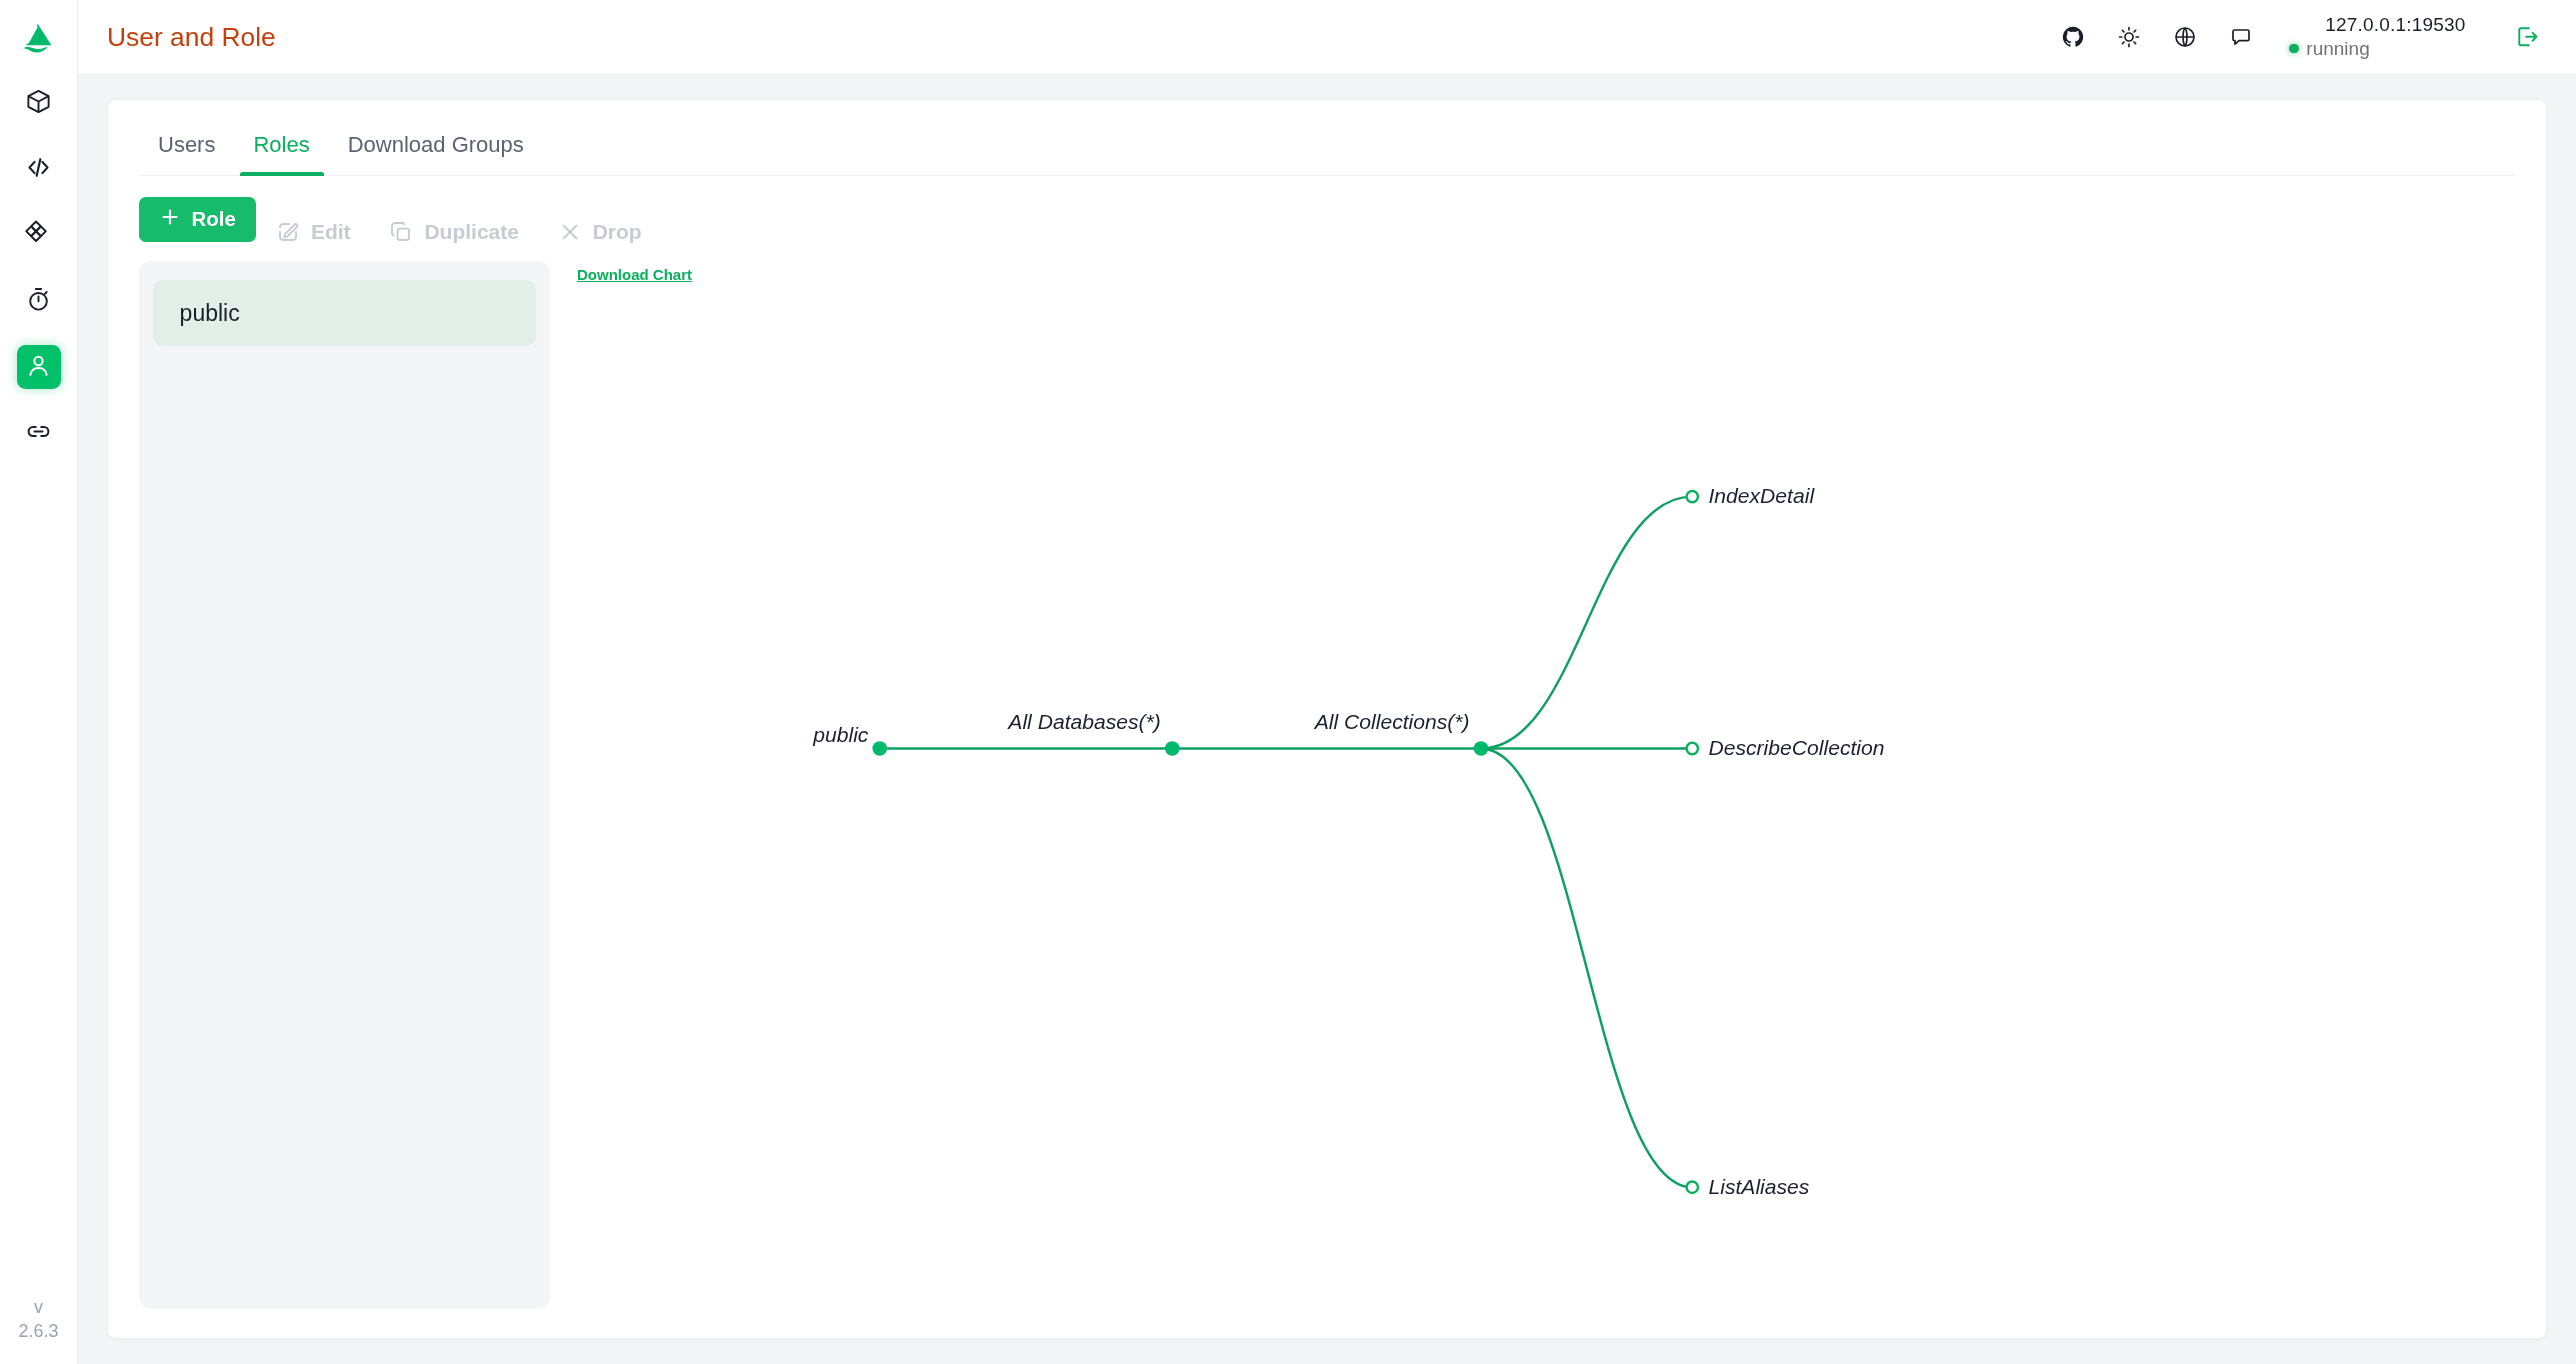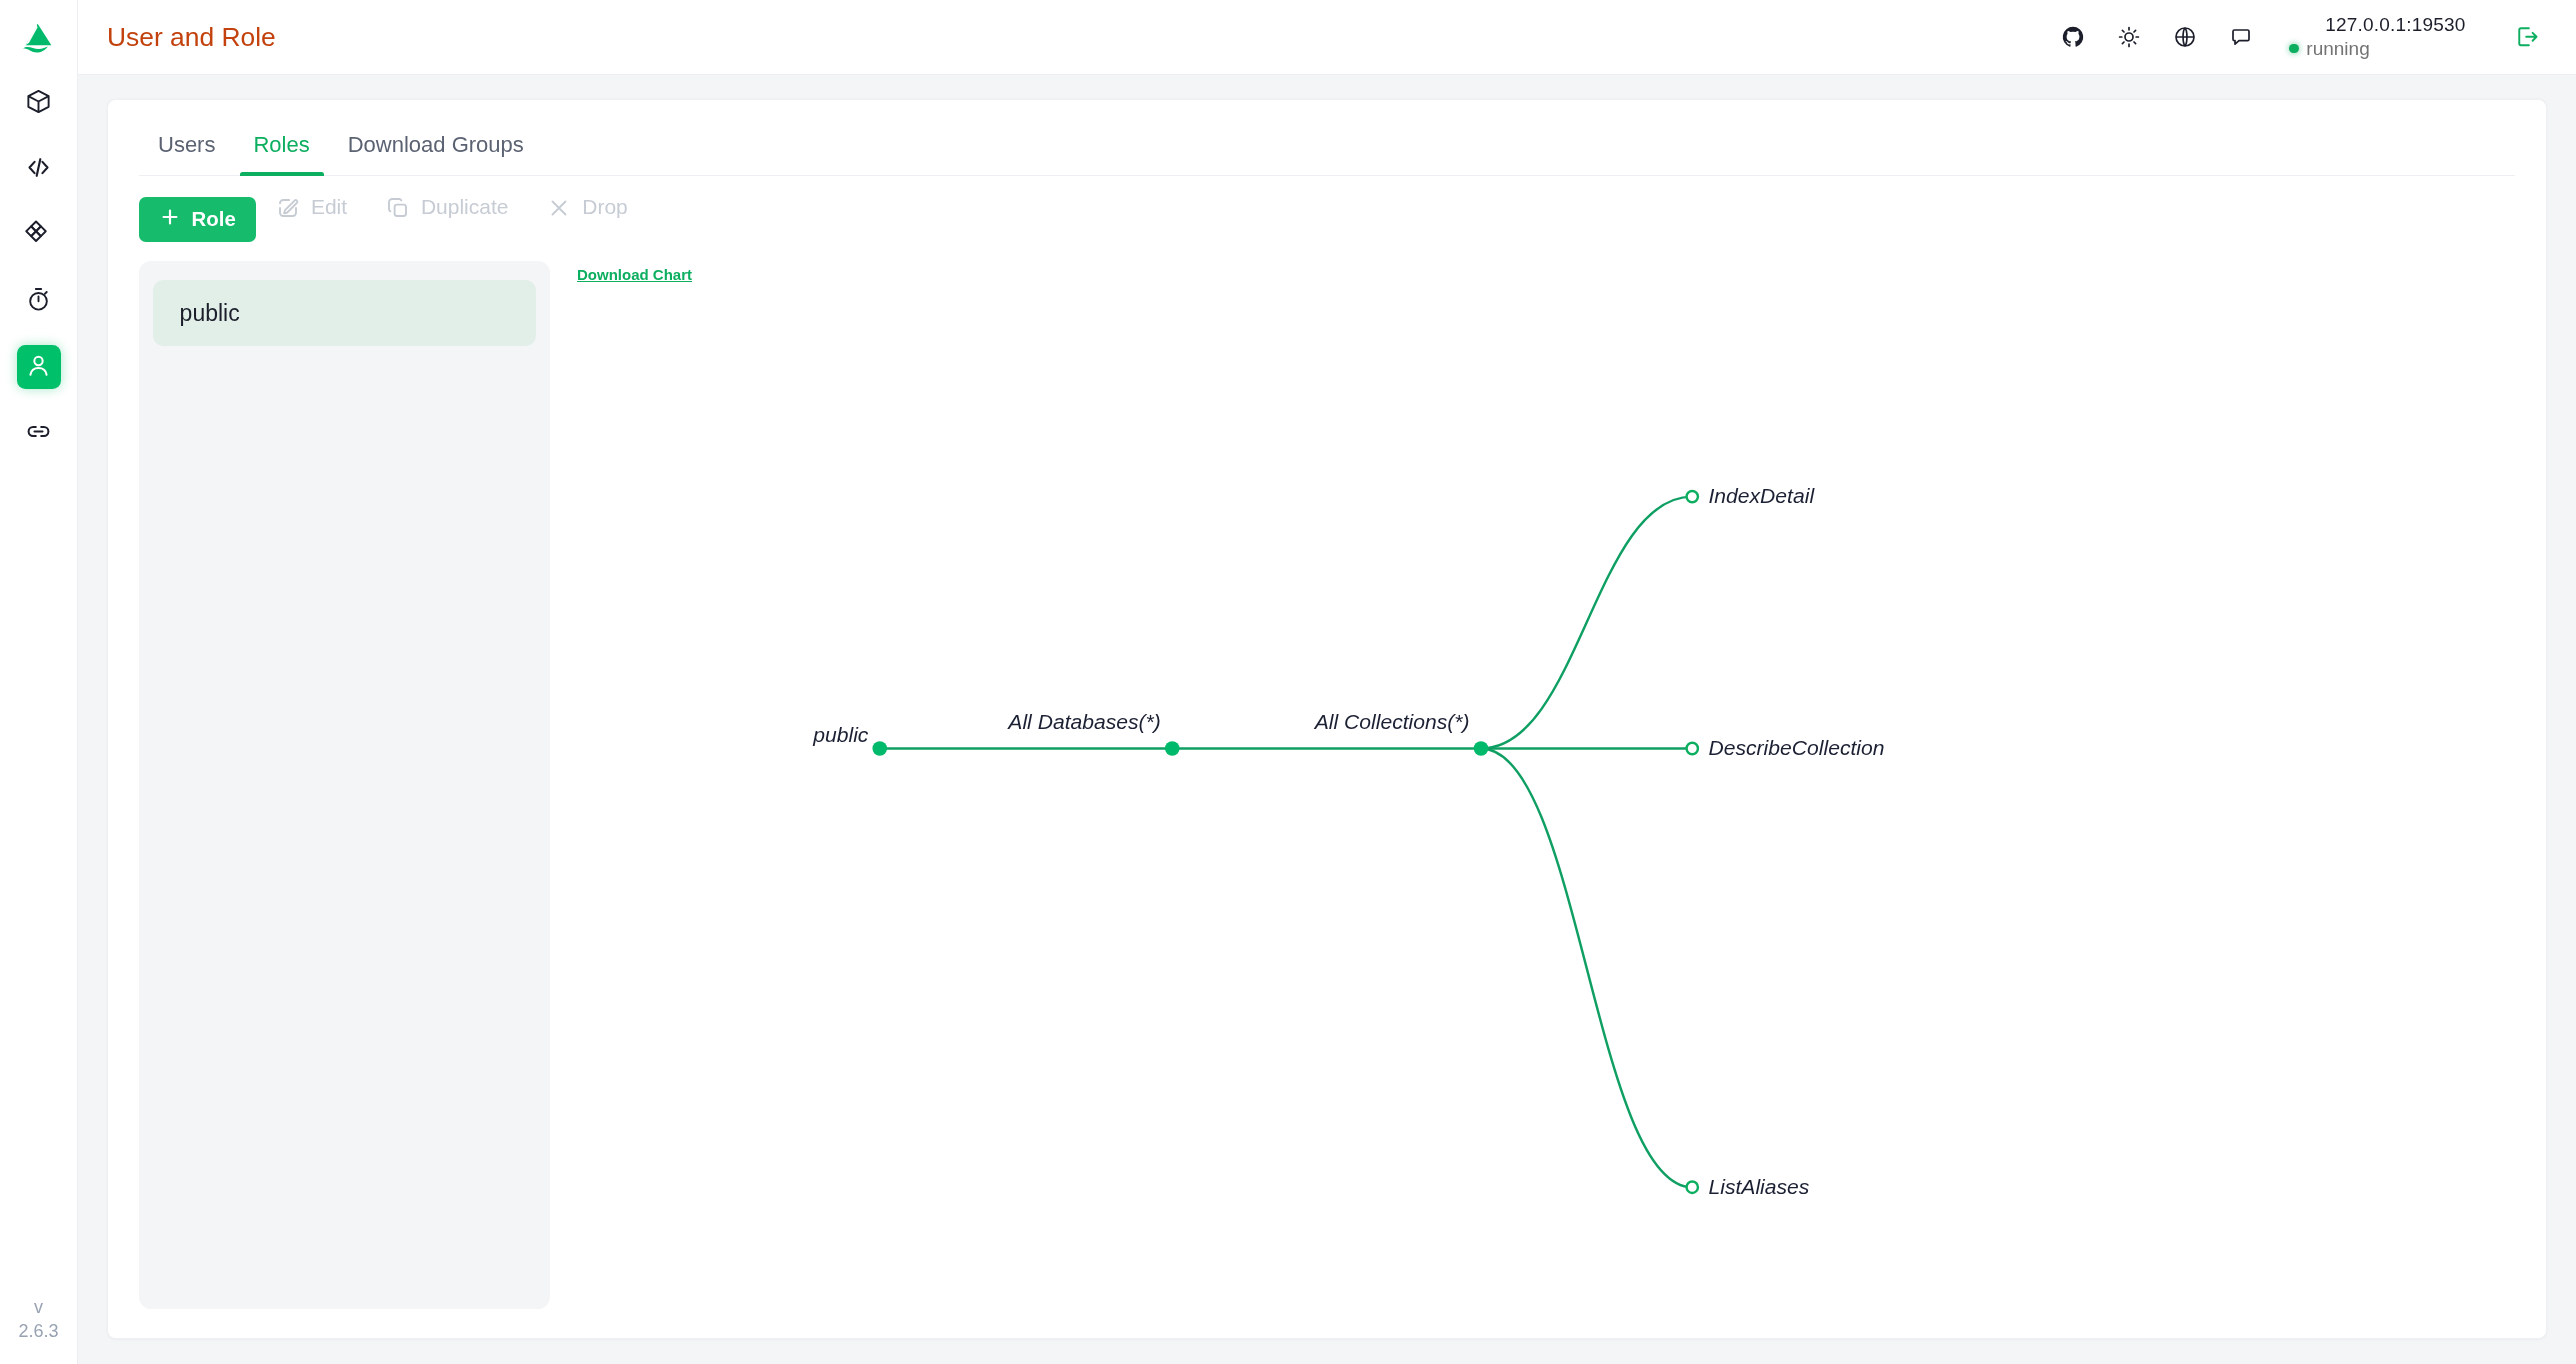--- a/index.html
+++ b/index.html
@@ -83,22 +83,22 @@
 
   
   #toolbar { display: flex; align-items: center; gap: 0; padding: 19px 0 17px 0; flex: 0 0 auto; }
   #btn-role {
     background: #16bb6c; color: #fff; border-radius: 6.8px;
     height: 45px; min-width: 114px; padding: 0 20.4px;
     display: flex; align-items: center; justify-content: center; gap: 10.2px;
     font-size: 20.4px; font-weight: 700;
   }
   .tbtn {
-    display: flex; align-items: flex-start; gap: 10.2px;
-    color: #c7ccd4; font-size: 21px; font-weight: 400;
+    display: flex; align-items: flex-end; gap: 10.2px;
+    color: #c7ccd4; font-size: 21px; font-weight: 700;
     padding: 0 19px; height: 49px;
   }
   .tbtn .ti { width: 25.6px; height: 25.6px; display:flex; align-items:center; justify-content:center; }
 
   
   #body { flex: 1; display: flex; gap: 27px; min-height: 0; }
   #role-list {
     width: 411px; flex: 0 0 411px;
     background: #f4f5f6; border-radius: 12px;
     padding: 19px 13.6px;

